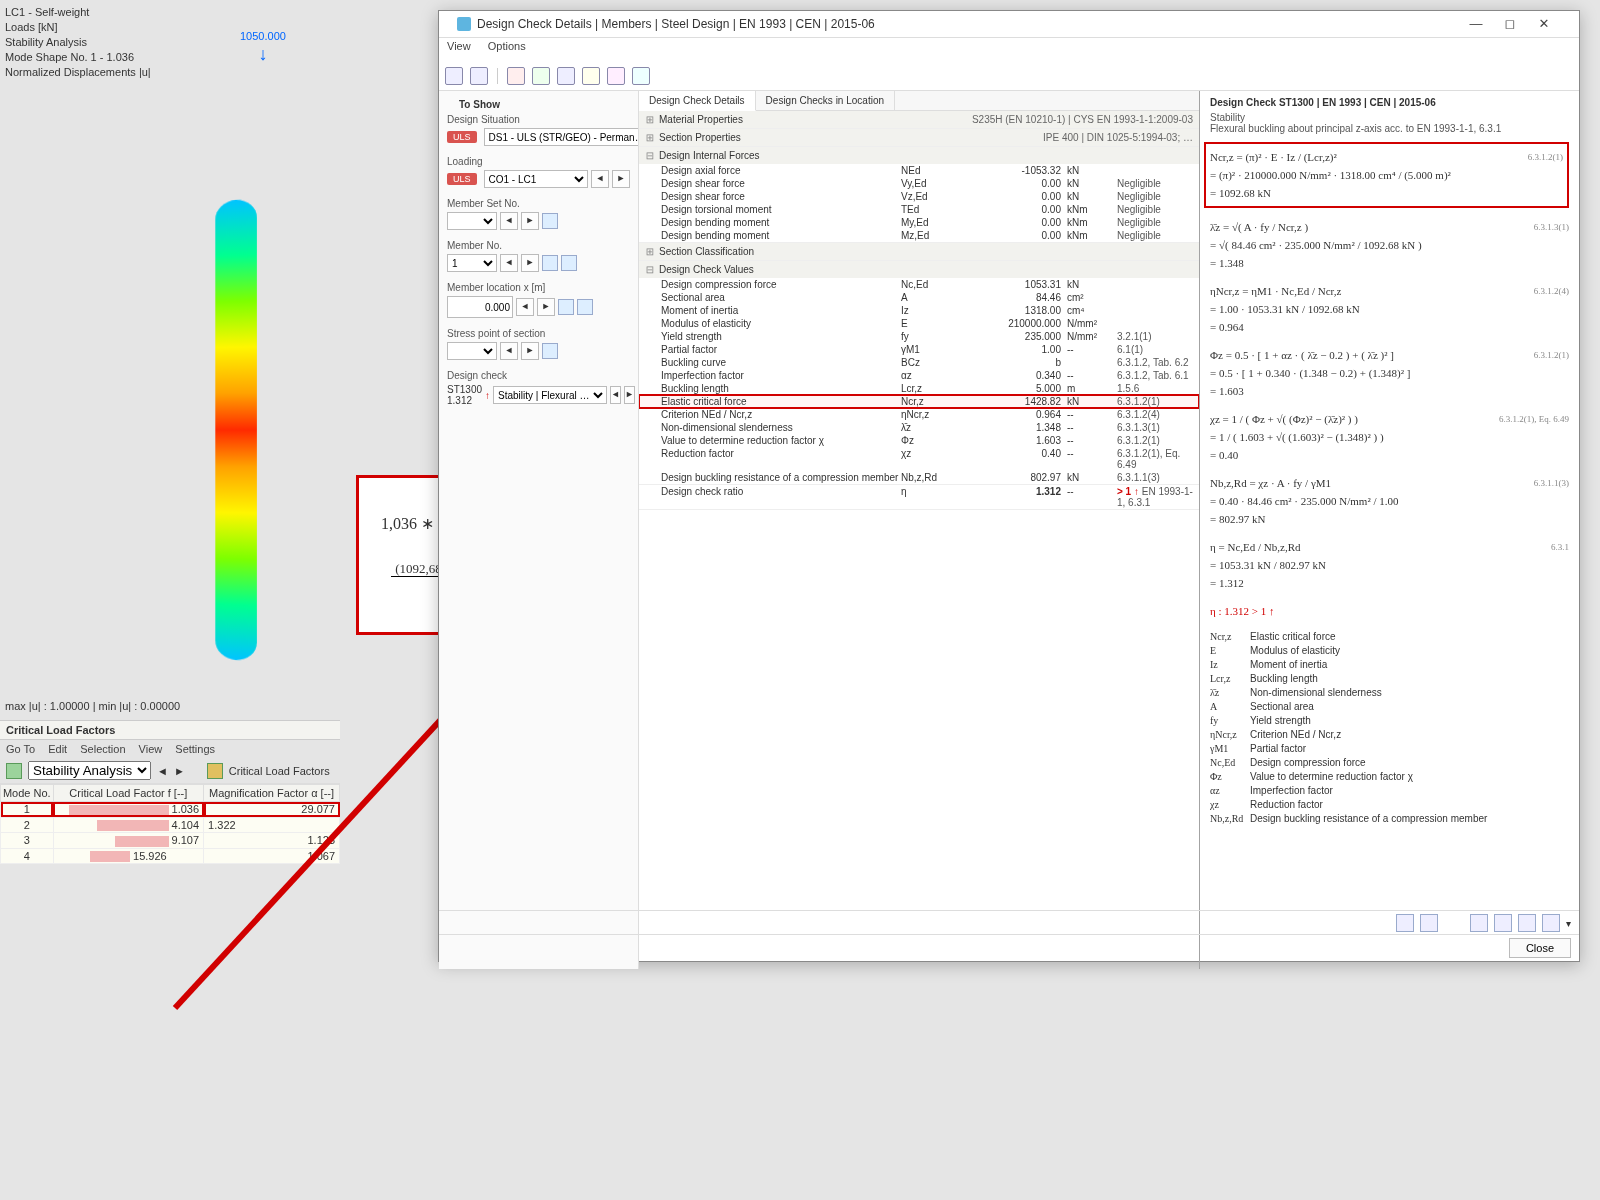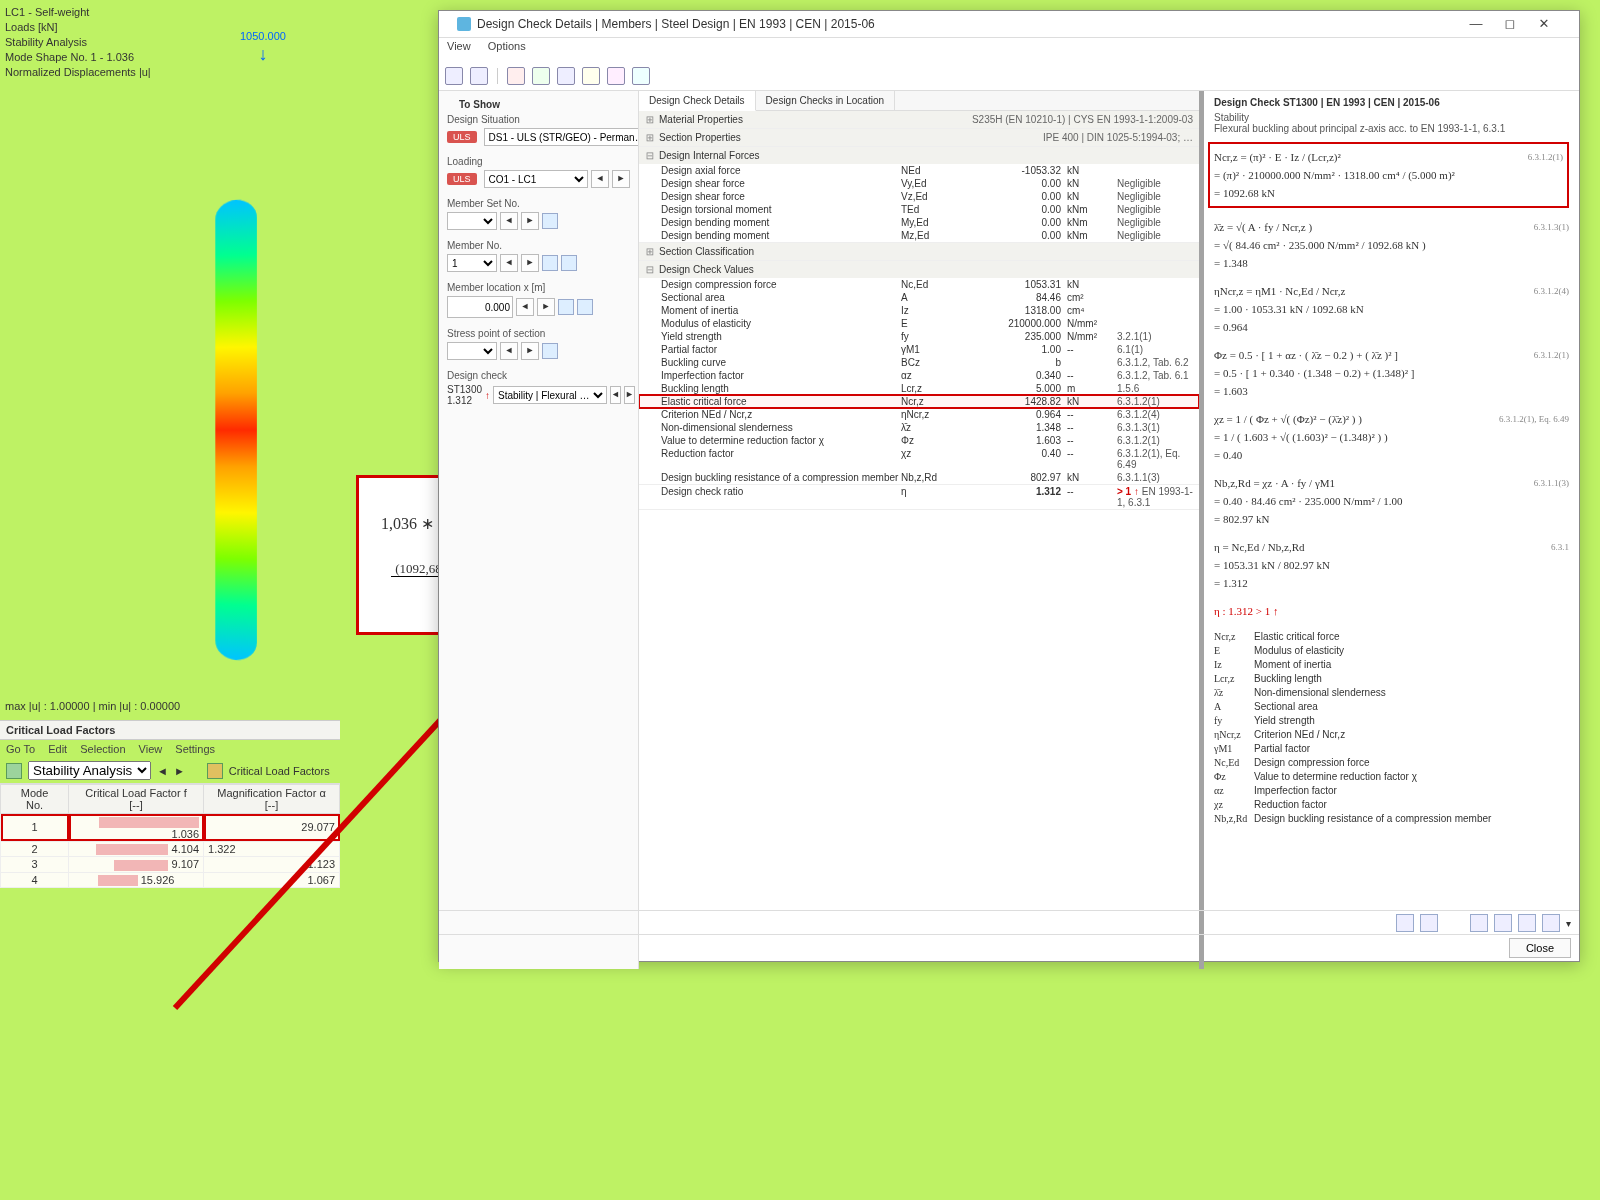--- a/index.html
+++ b/index.html
@@ -1,16 +1,16 @@
 <!DOCTYPE html>
 <html><head>
 <meta charset="utf-8">
 <style>
 html,body{margin:0;padding:0;font-family:"Segoe UI",Arial,sans-serif;font-size:10px;color:#333;background:#fff;overflow:hidden}
-.screen{position:relative;width:1600px;height:1200px;background:#bef264}
+.screen{position:relative;width:1600px;height:1200px;background:#e5e5e5}
 
 .leftpanel{position:absolute;left:0;top:0;width:340px;height:720px}
 .leftinfo{position:absolute;left:5px;top:5px;font-size:11px;line-height:15px}
 .loadarrow{position:absolute;left:240px;top:30px;font-size:11px;color:#0066ff;text-align:center}
 .loadarrow .val{margin-bottom:2px}
 .loadarrow .arr{font-size:18px;color:#0066ff}
 .model{position:absolute;left:215px;top:200px;width:42px;height:460px;background:linear-gradient(180deg,#00c4ff 0%,#00ff90 12%,#7dff00 22%,#fff600 32%,#ffa200 42%,#ff2a00 50%,#ffa200 58%,#fff600 68%,#7dff00 78%,#00ff90 88%,#00c4ff 100%);border-radius:50%/4%;transform:perspective(600px) rotateY(-8deg)}
 .leftbot{position:absolute;left:5px;top:700px;font-size:11px}
 
 .formulabox{position:absolute;left:356px;top:475px;width:370px;height:160px;border:3px solid #d10000;background:#fff;padding:18px 22px;box-sizing:border-box;font-size:16px;font-family:"Cambria Math",serif}
@@ -22,21 +22,21 @@
 
 .arrow{position:absolute;pointer-events:none}
 
 .clf{position:absolute;left:0;top:720px;width:340px}
 .clf-title{background:#f4f4f0;border-top:1px solid #ccc;border-bottom:1px solid #ccc;padding:3px 6px;font-weight:bold;font-size:11px}
 .clf-menu{padding:3px 6px;font-size:11px;color:#444}
 .clf-menu span{margin-right:10px;cursor:pointer}
 .clf-toolbar{padding:3px 6px;display:flex;align-items:center;gap:6px;font-size:11px;border-bottom:1px solid #ddd}
 .clf-toolbar .icon{width:14px;height:14px;background:#9cd39c;border:1px solid #5a9a5a}
 .clf table{border-collapse:collapse;width:100%;font-size:11px}
-.clf th{background:#f4f4f0;border:1px solid #ddd;padding:2px 12px;font-weight:normal;text-align:center}
+.clf th{background:#f4f4f0;border:1px solid #ddd;padding:2px 0;font-weight:normal;text-align:center}
 .clf td{border:1px solid #eee;padding:1px 4px;text-align:center;background:#fdfdf3}
 .clf .bar{display:inline-block;height:11px;background:#f2b6b6;vertical-align:middle}
 .clf tr.hl td{outline:2px solid #d10000;outline-offset:-2px}
 
 .dialog{position:absolute;left:438px;top:10px;width:1140px;height:950px;background:#fff;border:1px solid #888;box-shadow:0 3px 16px rgba(0,0,0,.25)}
 .titlebar{height:26px;background:#fff;border-bottom:1px solid #ddd;display:flex;align-items:center;padding:0 18px;font-size:12px}
 .titlebar .icon{width:14px;height:14px;background:#5eb5e0;border-radius:2px;margin-right:6px}
 .titlebar .spacer{flex:1}
 .titlebar .winbtn{width:34px;height:22px;text-align:center;line-height:22px;font-size:13px;color:#444;cursor:pointer}
 .menubar{height:20px;padding:2px 8px;font-size:11px;color:#444}
@@ -48,21 +48,21 @@
 .col{overflow:hidden;position:relative}
 .colA{width:200px;border-right:1px solid #ddd;background:#fafafa;padding:6px 8px;box-sizing:border-box;font-size:10px}
 .colA .hdr{font-weight:bold;margin:2px 0 4px 12px}
 .colA .grp{margin-bottom:10px}
 .colA .lbl{color:#555;margin-bottom:3px}
 .colA .pill{display:inline-block;background:#d9534f;color:#fff;padding:1px 6px;border-radius:2px;font-size:9px;margin-right:4px}
 .colA .sel{display:flex;align-items:center;gap:3px}
 .colA select,.colA input{font-size:10px;height:18px;border:1px solid #bbb;background:#fff}
 .colA .navbtn{width:16px;height:16px;border:1px solid #bbb;background:#fdfdfd;text-align:center;line-height:14px;font-size:9px;cursor:pointer}
 .colA .ic{width:14px;height:14px;border:1px solid #9ac;background:#def}
-.colB{width:560px;border-right:5px solid #a3a3a3;font-size:10px;overflow-y:auto}
+.colB{width:560px;border-right:1px solid #a3a3a3;font-size:10px;overflow-y:auto}
 .colB .tabs{display:flex;border-bottom:1px solid #ddd;background:#f7f7f7;font-size:10px}
 .colB .tabs div{padding:4px 10px;border-right:1px solid #ddd;cursor:pointer}
 .colB .tabs .act{background:#fff;border-bottom:1px solid #fff;margin-bottom:-1px}
 .colB .sec{border-bottom:1px solid #eee}
 .colB .sechdr{background:#f2f2ee;padding:3px 6px;font-size:10px}
 .colB .sechdr .tog{display:inline-block;width:10px;text-align:center;color:#888;margin-right:4px}
 .colB .row{display:flex;padding:1px 0 1px 22px}
 .colB .row .n{flex:0 0 240px}
 .colB .row .s{flex:0 0 70px}
 .colB .row .v{flex:0 0 90px;text-align:right;padding-right:6px}

